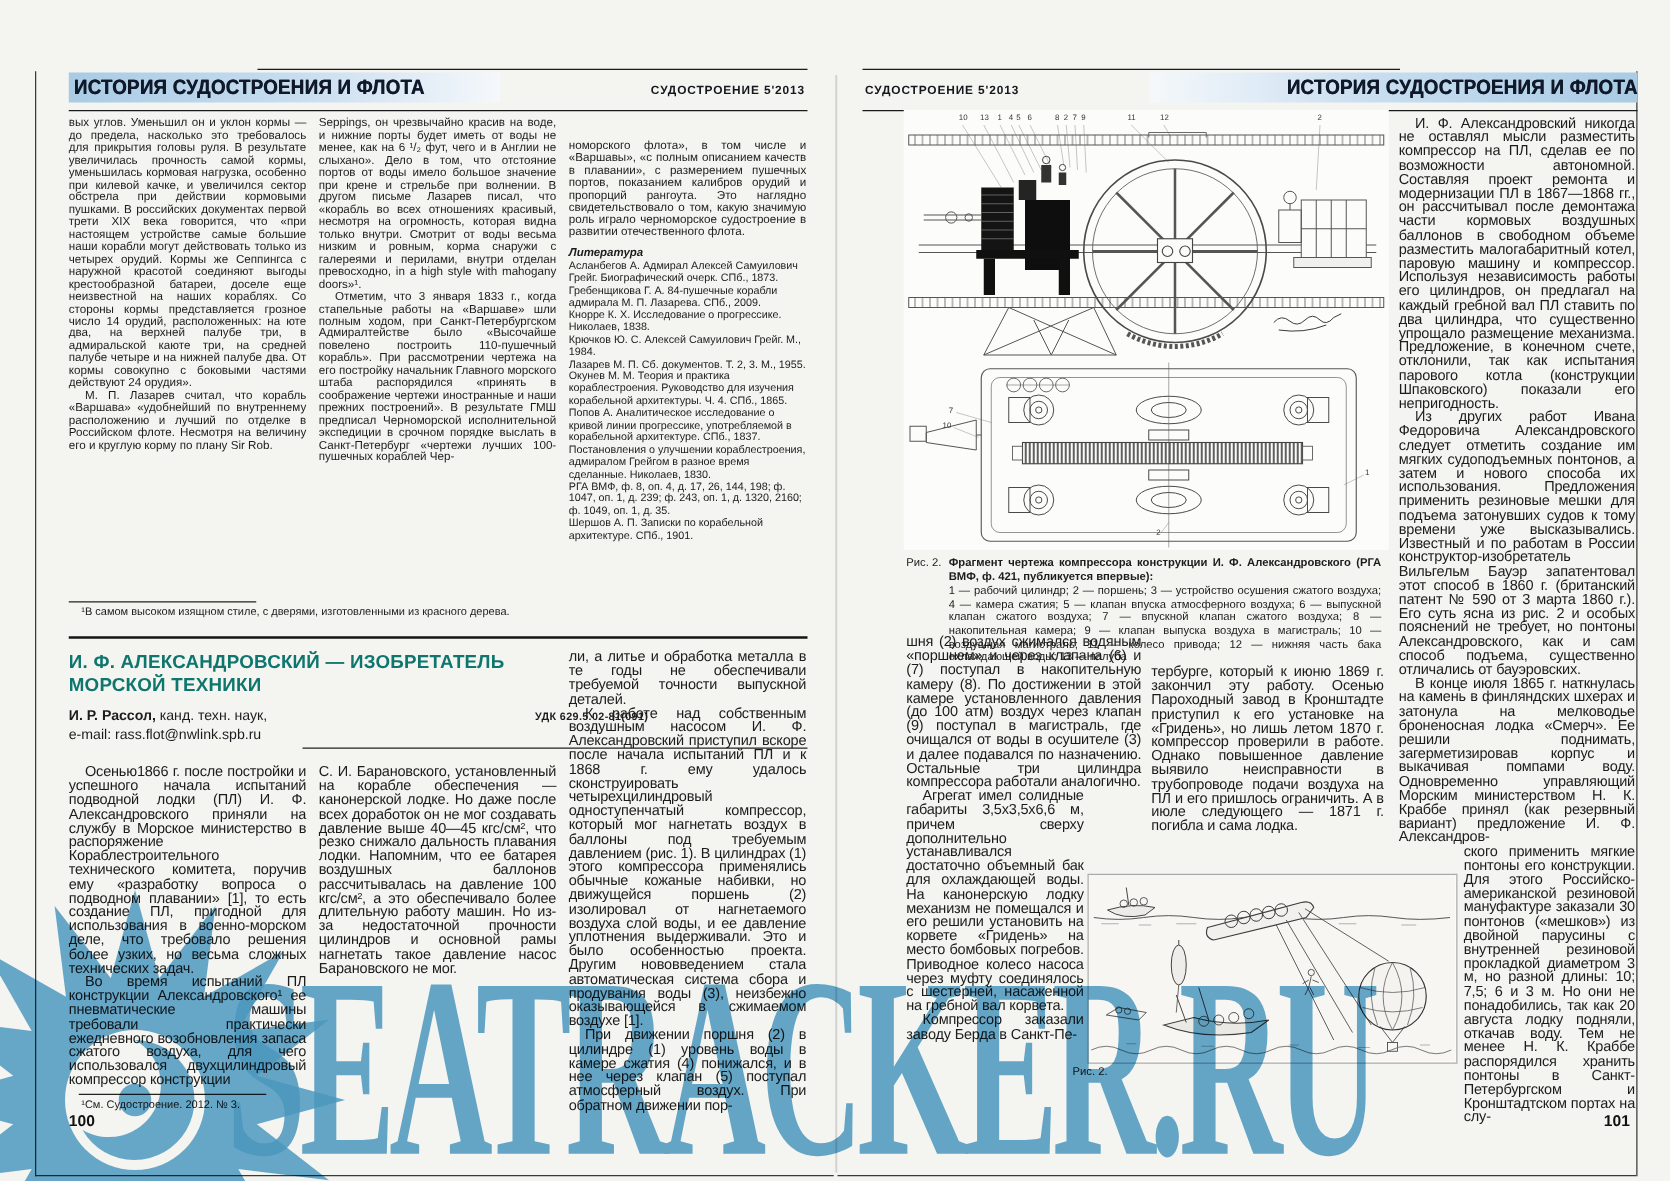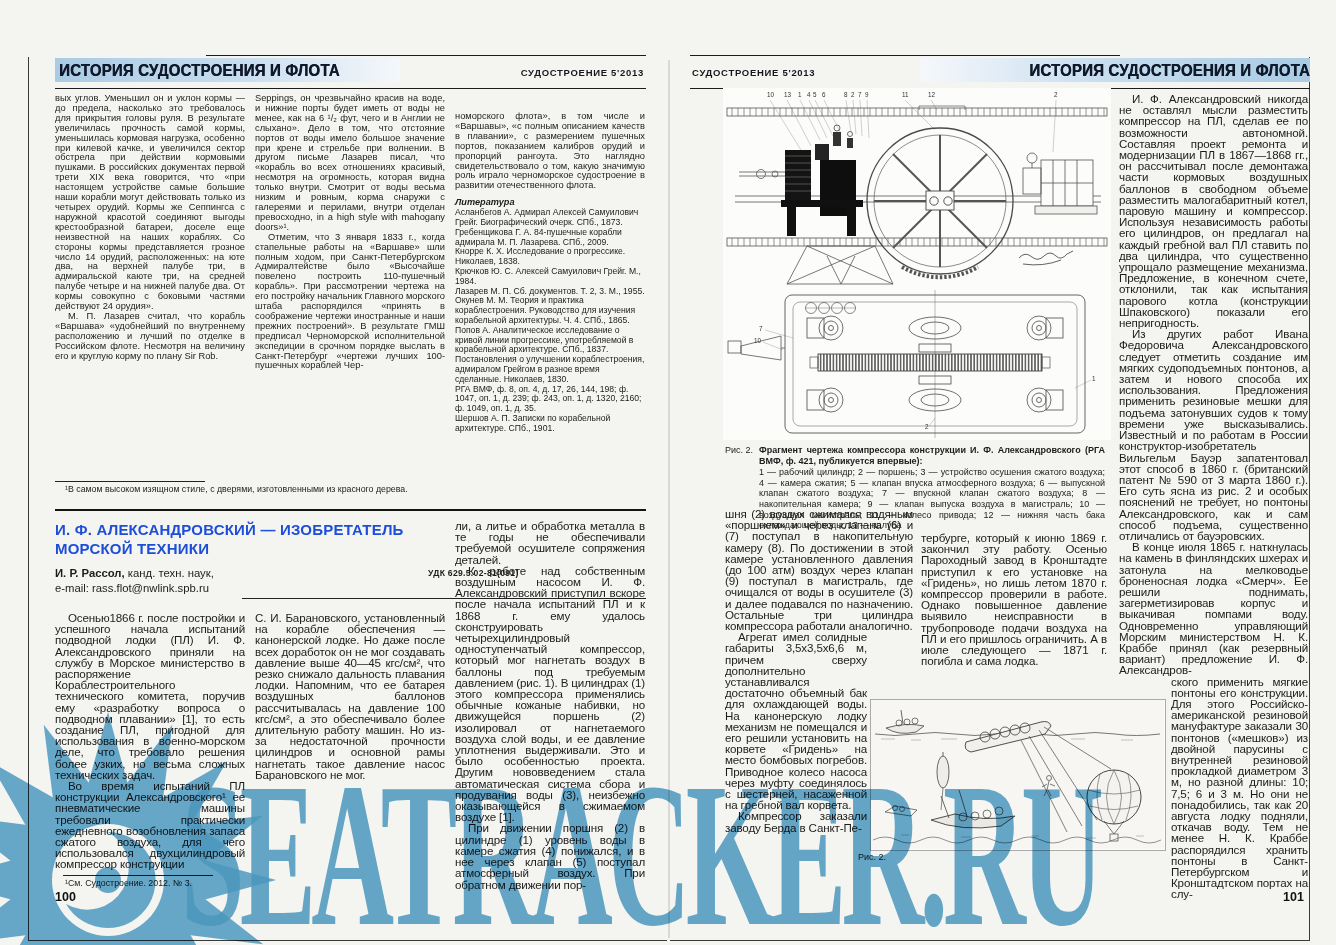--- a/index.html
+++ b/index.html
@@ -32,21 +32,21 @@
   .t2 p{font-size:11.6px;line-height:11.2px;letter-spacing:-.15px;} 
   p.ind{text-indent:13px;}
   p.noind{text-indent:0;}
   .lit{font-size:8.6px;line-height:9.8px;}
   .lit-h{font-weight:700;font-size:9.2px;margin:6px 0 1px 0;font-style:italic;}
   .lit div{margin:0;text-align:left;}
   .fnrule{border-top:1px solid #222;width:150px;margin:5px 0 2px 0;}
   .fn{font-size:8.8px;line-height:10px;padding-left:10px;text-align:left;}
   .pagenum{position:absolute;font-size:12.5px;font-weight:700;color:#111;}
   
-  .a-title{position:absolute;font-size:15px;line-height:19px;font-weight:700;color:#1d4ed8;letter-spacing:.2px;}
+  .a-title{position:absolute;font-size:15px;line-height:19px;font-weight:700;color:#0f766e;letter-spacing:.2px;}
   .a-author{position:absolute;font-size:11.3px;line-height:15px;}
   .a-author b{font-weight:700;}
   .a-udc{position:absolute;font-size:8.6px;font-weight:700;letter-spacing:.3px;}
   .a-rule{position:absolute;border-top:1.1px solid #222;}
   .divider{position:absolute;border-top:2.6px solid #141414;}
   
   .figbox{position:absolute;background:#fcfcfa;}
   .caption{position:absolute;font-size:9px;line-height:10.6px;text-align:justify;}
   .cap-head{font-weight:700;position:relative;padding-left:34px;}
   .cap-label{position:absolute;left:0;top:0;font-weight:400;}
@@ -122,21 +122,21 @@
   <div class="col t2" style="left:55px;top:612px;width:190px;height:300px;">
     <p class="ind">Осенью1866 г. после постройки и успешного начала испытаний подводной лодки (ПЛ) И. Ф. Александровского приняли на службу в Морское министерство в распоряжение Кораблестроительного технического комитета, поручив ему «разработку вопроса о подводном плавании» [1], то есть создание ПЛ, пригодной для использования в военно-морском деле, что требовало решения более узких, но весьма сложных технических задач.</p>
     <p class="ind">Во время испытаний ПЛ конструкции Александровского¹ ее пневматические машины требовали практически ежедневного возобновления запаса сжатого воздуха, для чего использовался двухцилиндровый компрессор конструкции</p>
     <div class="fnrule" style="margin-left:8px;"></div>
     <div class="fn">¹См. Судостроение. 2012. № 3.</div>
   </div>
   <div class="col t2" style="left:255px;top:612px;width:190px;height:300px;">
     <p class="noind">С. И. Барановского, установленный на корабле обеспечения — канонерской лодке. Но даже после всех доработок он не мог создавать давление выше 40—45 кгс/см², что резко снижало дальность плавания лодки. Напомним, что ее батарея воздушных баллонов рассчитывалась на давление 100 кгс/см², а это обеспечивало более длительную работу машин. Но из-за недостаточной прочности цилиндров и основной рамы нагнетать такое давление насос Барановского не мог.</p>
   </div>
   <div class="col t2" style="left:455px;top:520px;width:190px;height:395px;">
-    <p class="noind">ли, а литье и обработка металла в те годы не обеспечивали требуемой осушителе сопряжения деталей.</p>
+    <p class="noind">ли, а литье и обработка металла в те годы не обеспечивали требуемой точности выпускной деталей.</p>
     <p class="ind">К работе над собственным воздушным насосом И. Ф. Александровский приступил вскоре после начала испытаний ПЛ и к 1868 г. ему удалось сконструировать четырехцилиндровый одноступенчатый компрессор, который мог нагнетать воздух в баллоны под требуемым давлением (рис. 1). В цилиндрах (1) этого компрессора применялись обычные кожаные набивки, но движущейся поршень (2) изолировал от нагнетаемого воздуха слой воды, и ее давление уплотнения выдерживали. Это и было особенностью проекта. Другим нововведением стала автоматическая система сбора и продувания воды (3), неизбежно оказывающейся в сжимаемом воздухе [1].</p>
     <p class="ind">При движении поршня (2) в цилиндре (1) уровень воды в камере сжатия (4) понижался, и в нее через клапан (5) поступал атмосферный воздух. При обратном движении пор-</p>
   </div>
 
   <div class="pagenum" style="left:55px;top:890px;">100</div>
 </div>
 
 <div>
 
   <div class="hdr" style="left:690px;width:620px;">

